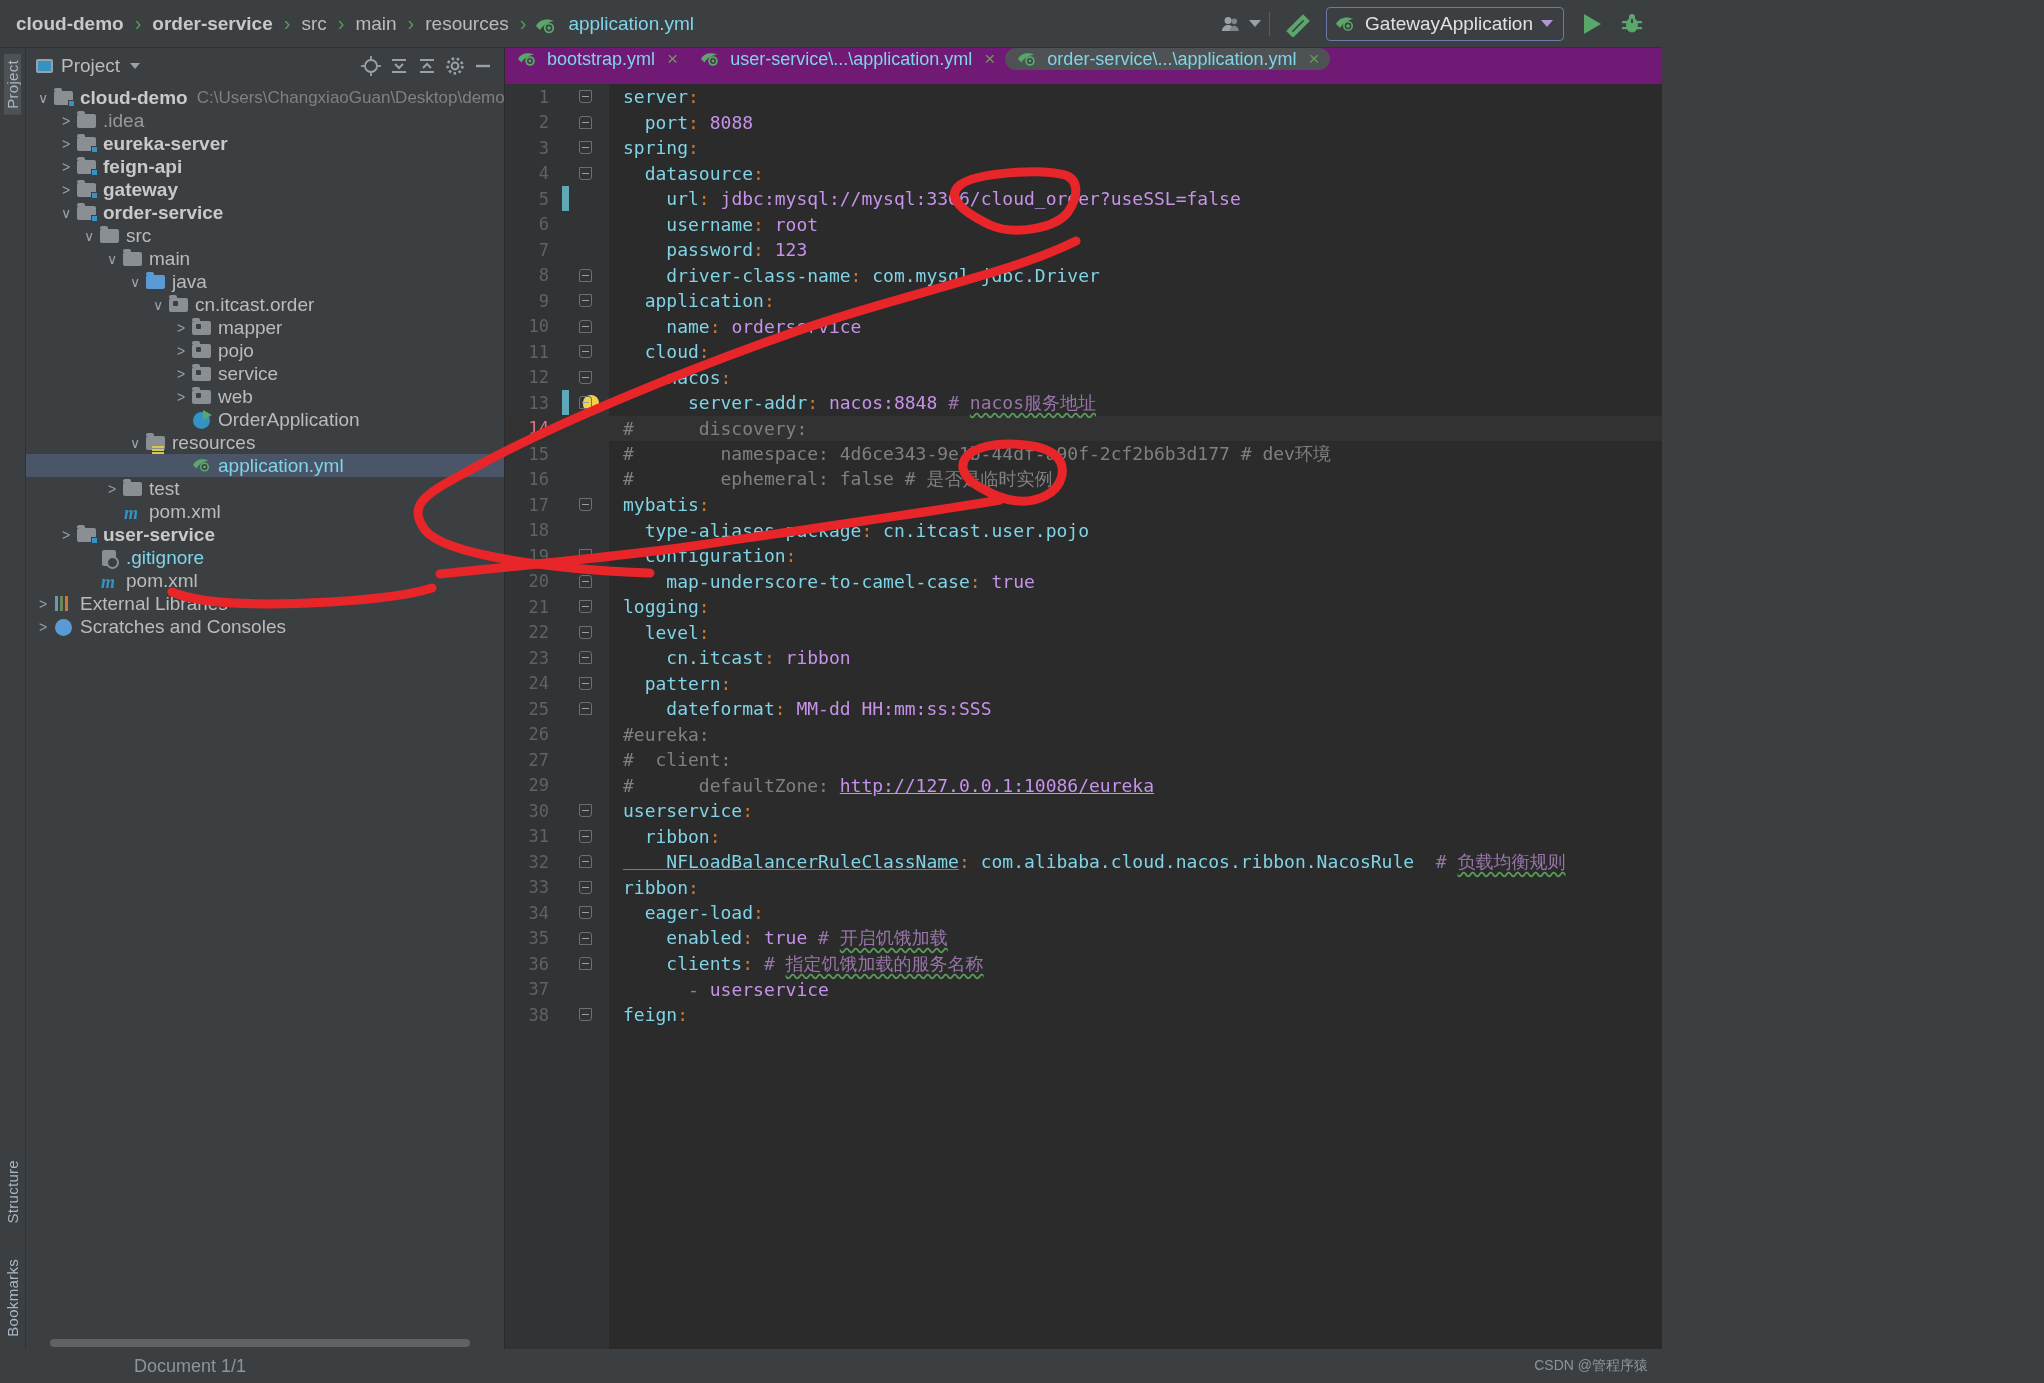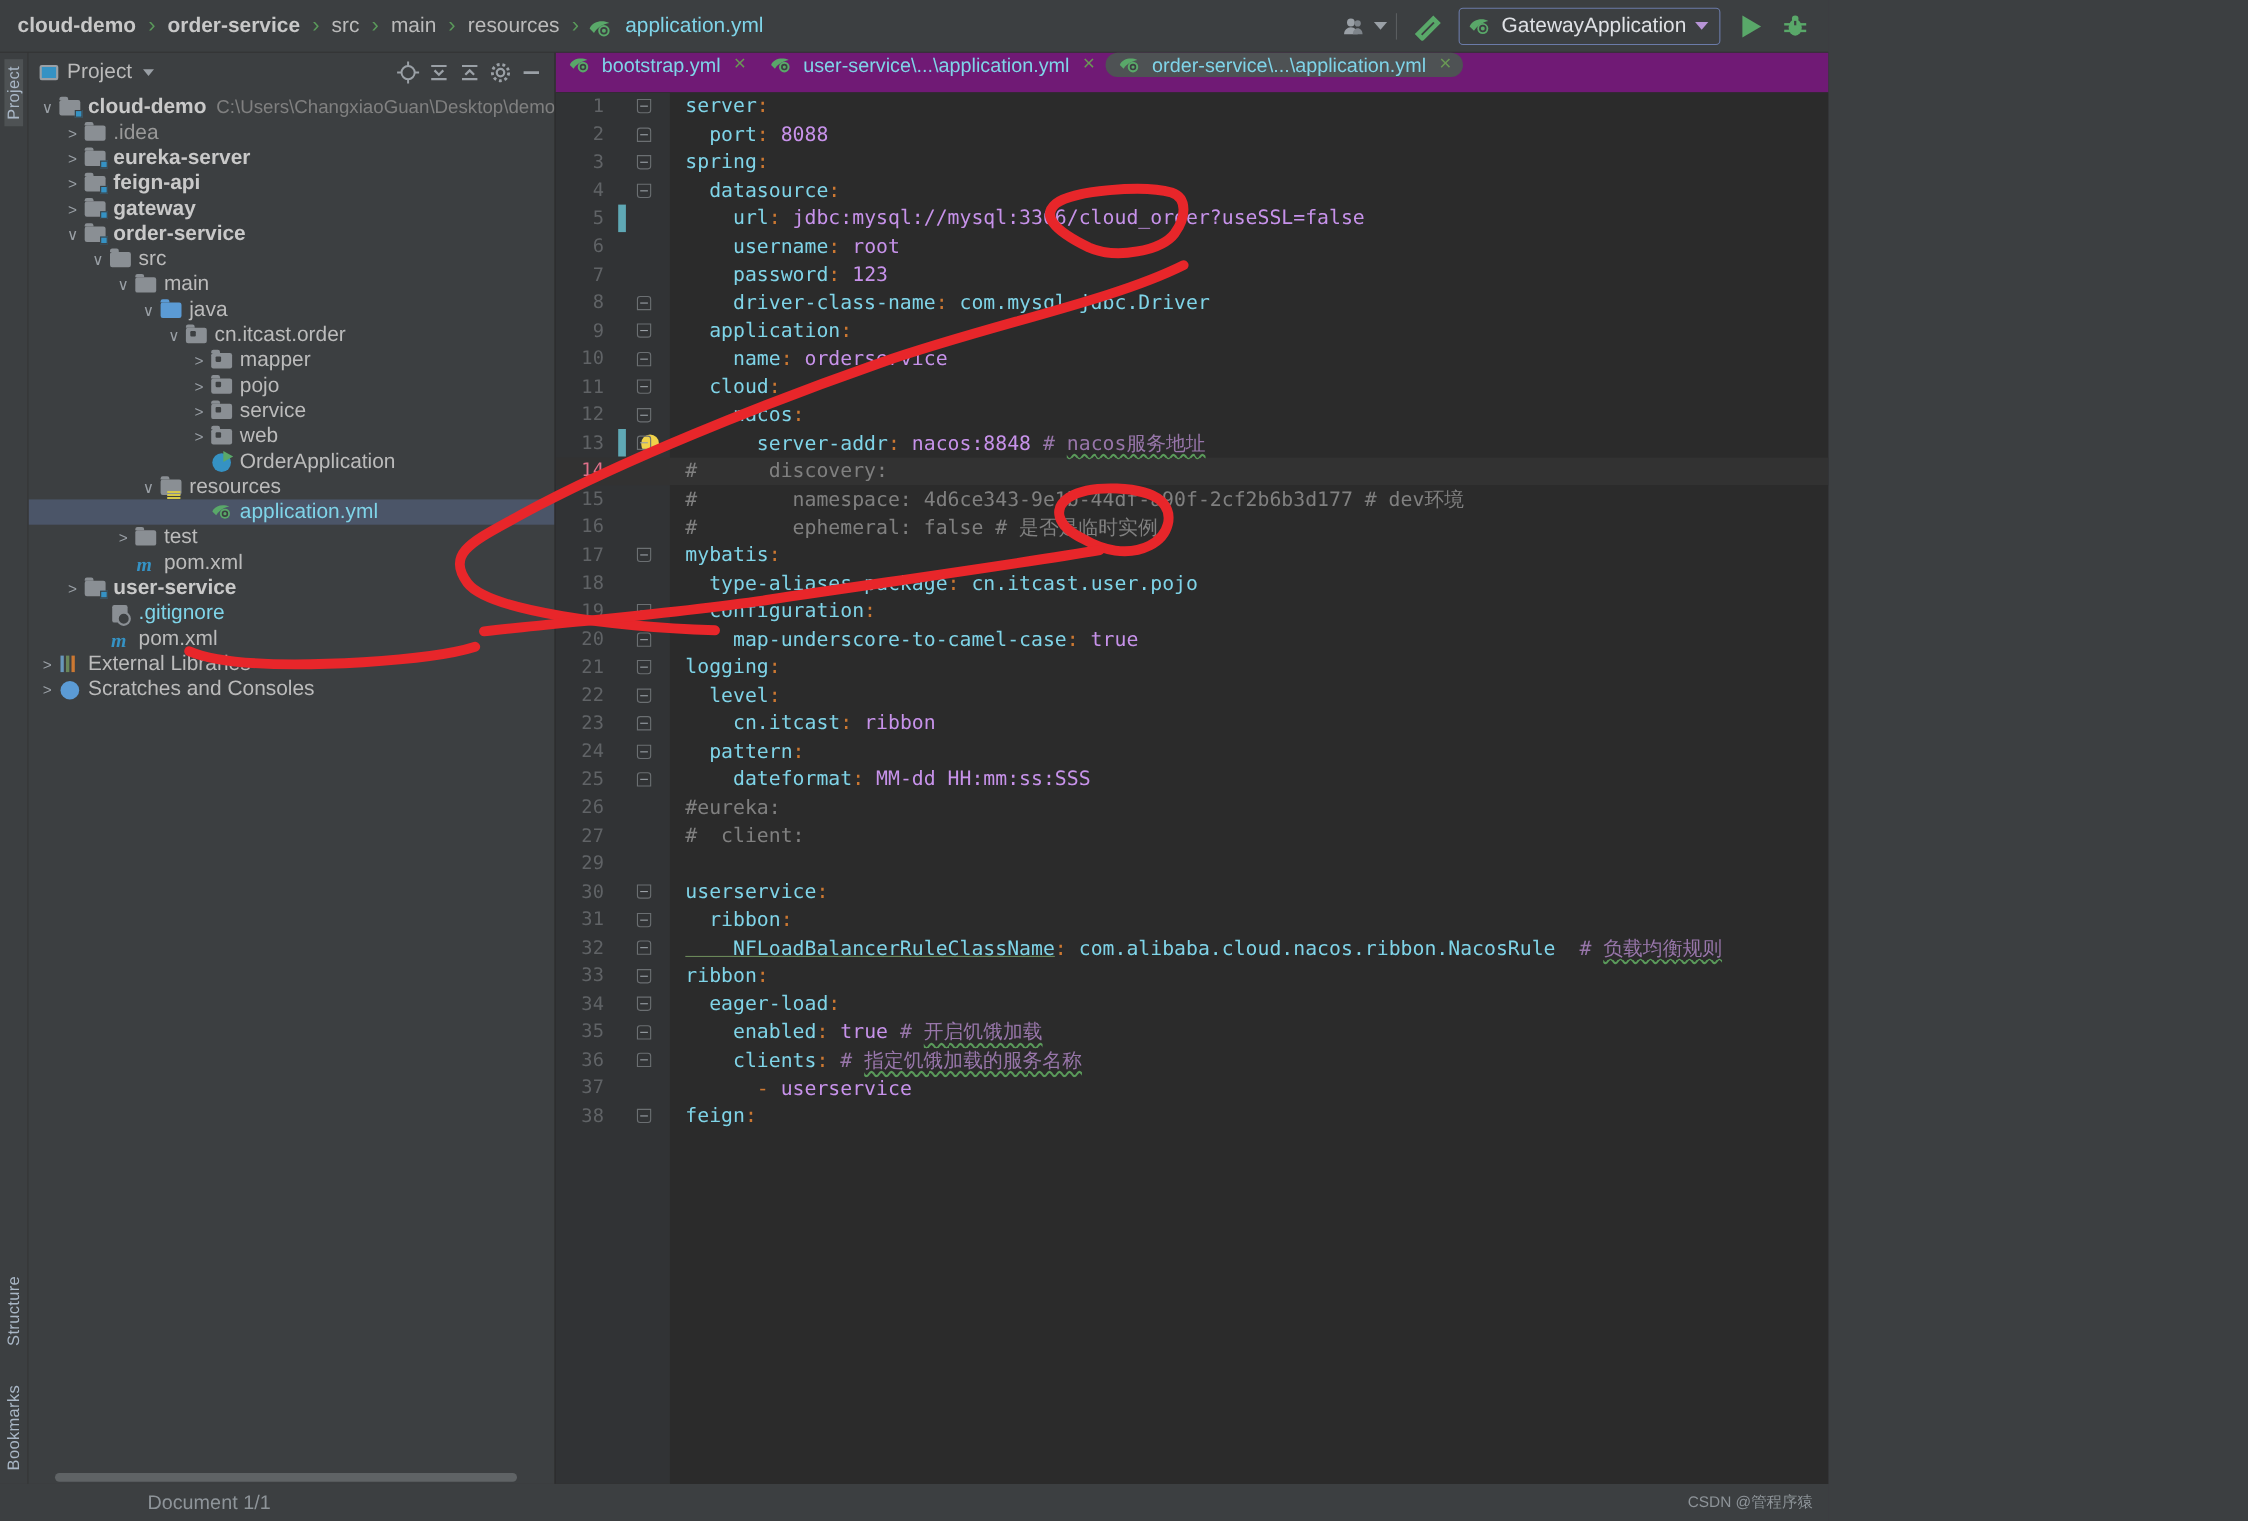--- a/index.html
+++ b/index.html
@@ -561,21 +561,21 @@
             <div class="code-line"><span class="lnum">18</span><span class="fold"></span><span class="code-text"><span class=" k">  type-aliases-package</span><span class=" p">: </span><span class=" k">cn.itcast.user.pojo</span></span></div>
             <div class="code-line"><span class="lnum">19</span><span class="fold"><span class="fold-box pt"></span></span><span class="code-text"><span class=" k">  configuration</span><span class=" p">:</span></span></div>
             <div class="code-line"><span class="lnum">20</span><span class="fold"><span class="fold-box pt2"></span></span><span class="code-text"><span class=" k">    map-underscore-to-camel-case</span><span class=" p">: </span><span class=" tru">true</span></span></div>
             <div class="code-line"><span class="lnum">21</span><span class="fold"><span class="fold-box pt"></span></span><span class="code-text"><span class=" k">logging</span><span class=" p">:</span></span></div>
             <div class="code-line"><span class="lnum">22</span><span class="fold"><span class="fold-box pt"></span></span><span class="code-text"><span class=" k">  level</span><span class=" p">:</span></span></div>
             <div class="code-line"><span class="lnum">23</span><span class="fold"><span class="fold-box pt2"></span></span><span class="code-text"><span class=" k">    cn.itcast</span><span class=" p">: </span><span class=" v">ribbon</span></span></div>
             <div class="code-line"><span class="lnum">24</span><span class="fold"><span class="fold-box pt"></span></span><span class="code-text"><span class=" k">  pattern</span><span class=" p">:</span></span></div>
             <div class="code-line"><span class="lnum">25</span><span class="fold"><span class="fold-box pt2"></span></span><span class="code-text"><span class=" k">    dateformat</span><span class=" p">: </span><span class=" v">MM-dd HH:mm:ss:SSS</span></span></div>
             <div class="code-line"><span class="lnum">26</span><span class="fold"></span><span class="code-text"><span class=" cm">#eureka:</span></span></div>
             <div class="code-line"><span class="lnum">27</span><span class="fold"></span><span class="code-text"><span class=" cm">#  client:</span></span></div>
-            <div class="code-line"><span class="lnum">29</span><span class="fold"></span></div>
+            <div class="code-line"><span class="lnum">29</span><span class="fold"></span><span class="code-text"><span class=" cm">#      defaultZone: </span><span class=" url">http://127.0.0.1:10086/eureka</span></span></div>
             <div class="code-line"><span class="lnum">30</span><span class="fold"><span class="fold-box pt"></span></span><span class="code-text"><span class=" k">userservice</span><span class=" p">:</span></span></div>
             <div class="code-line"><span class="lnum">31</span><span class="fold"><span class="fold-box pt"></span></span><span class="code-text"><span class=" k">  ribbon</span><span class=" p">:</span></span></div>
             <div class="code-line"><span class="lnum">32</span><span class="fold"><span class="fold-box pt2"></span></span><span class="code-text"><span class="sp-under k">    NFLoadBalancerRuleClassName</span><span class=" p">: </span><span class=" k">com.alibaba.cloud.nacos.ribbon.NacosRule</span><span class=" cmb">  # </span><span class="cmb wavy">负载均衡规则</span></span></div>
             <div class="code-line"><span class="lnum">33</span><span class="fold"><span class="fold-box pt"></span></span><span class="code-text"><span class=" k">ribbon</span><span class=" p">:</span></span></div>
             <div class="code-line"><span class="lnum">34</span><span class="fold"><span class="fold-box pt"></span></span><span class="code-text"><span class=" k">  eager-load</span><span class=" p">:</span></span></div>
             <div class="code-line"><span class="lnum">35</span><span class="fold"><span class="fold-box pt2"></span></span><span class="code-text"><span class=" k">    enabled</span><span class=" p">: </span><span class=" tru">true</span><span class=" cmb"> # </span><span class="cmb wavy">开启饥饿加载</span></span></div>
             <div class="code-line"><span class="lnum">36</span><span class="fold"><span class="fold-box pt2"></span></span><span class="code-text"><span class=" k">    clients</span><span class=" p">: </span><span class=" cmb"># </span><span class="cmb wavy">指定饥饿加载的服务名称</span></span></div>
             <div class="code-line"><span class="lnum">37</span><span class="fold"></span><span class="code-text"><span class=" p">      - </span><span class=" v">userservice</span></span></div>
             <div class="code-line"><span class="lnum">38</span><span class="fold"><span class="fold-box pt"></span></span><span class="code-text"><span class=" k">feign</span><span class=" p">:</span></span></div>
           </div>

